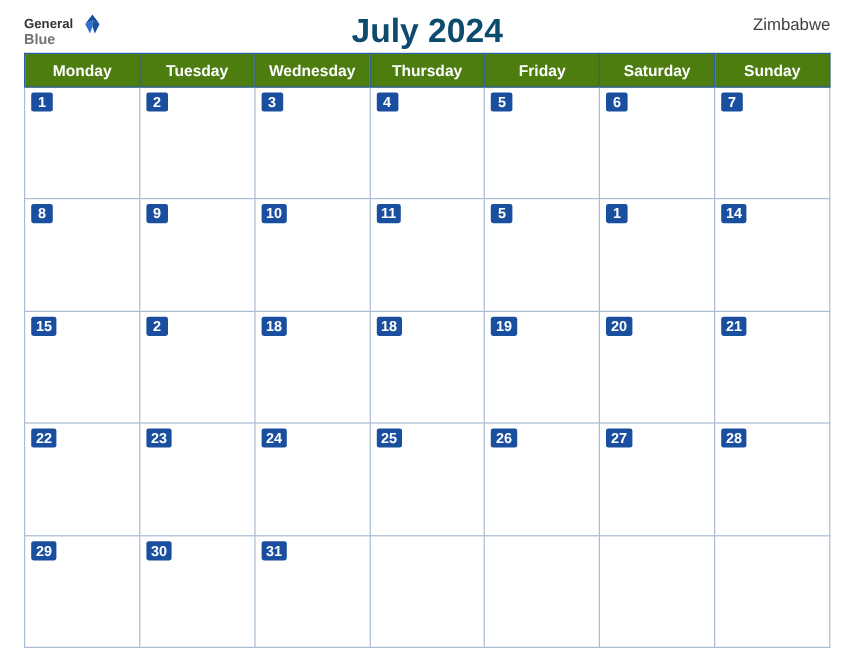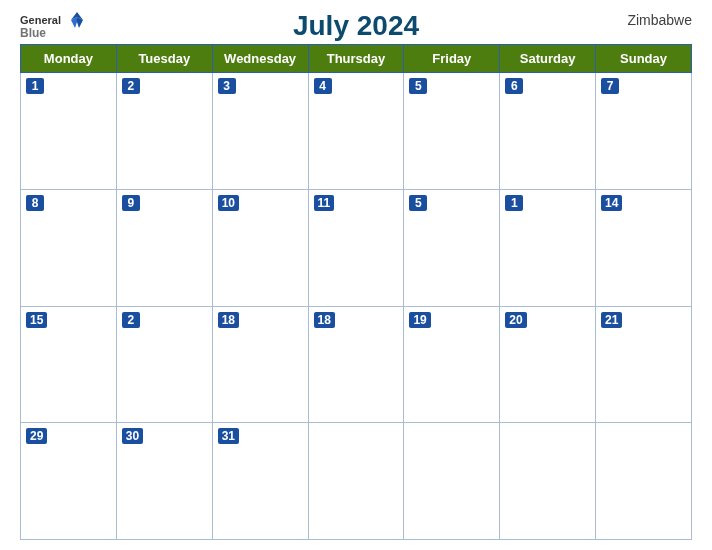--- a/index.html
+++ b/index.html
@@ -146,20 +146,29 @@
       <tr>
         <td><span class="date-num">15</span></td>
         <td><span class="date-num">2</span></td>
         <td><span class="date-num">18</span></td>
         <td><span class="date-num">18</span></td>
         <td><span class="date-num">19</span></td>
         <td><span class="date-num">20</span></td>
         <td><span class="date-num">21</span></td>
       </tr>
       <tr>
+        <td><span class="date-num">22</span></td>
+        <td><span class="date-num">23</span></td>
+        <td><span class="date-num">24</span></td>
+        <td><span class="date-num">25</span></td>
+        <td><span class="date-num">26</span></td>
+        <td><span class="date-num">27</span></td>
+        <td><span class="date-num">28</span></td>
+      </tr>
+      <tr>
         <td><span class="date-num">29</span></td>
         <td><span class="date-num">30</span></td>
         <td><span class="date-num">31</span></td>
         <td class="empty-cell"></td>
         <td class="empty-cell"></td>
         <td class="empty-cell"></td>
         <td class="empty-cell"></td>
       </tr>
     </tbody>
 </table>

